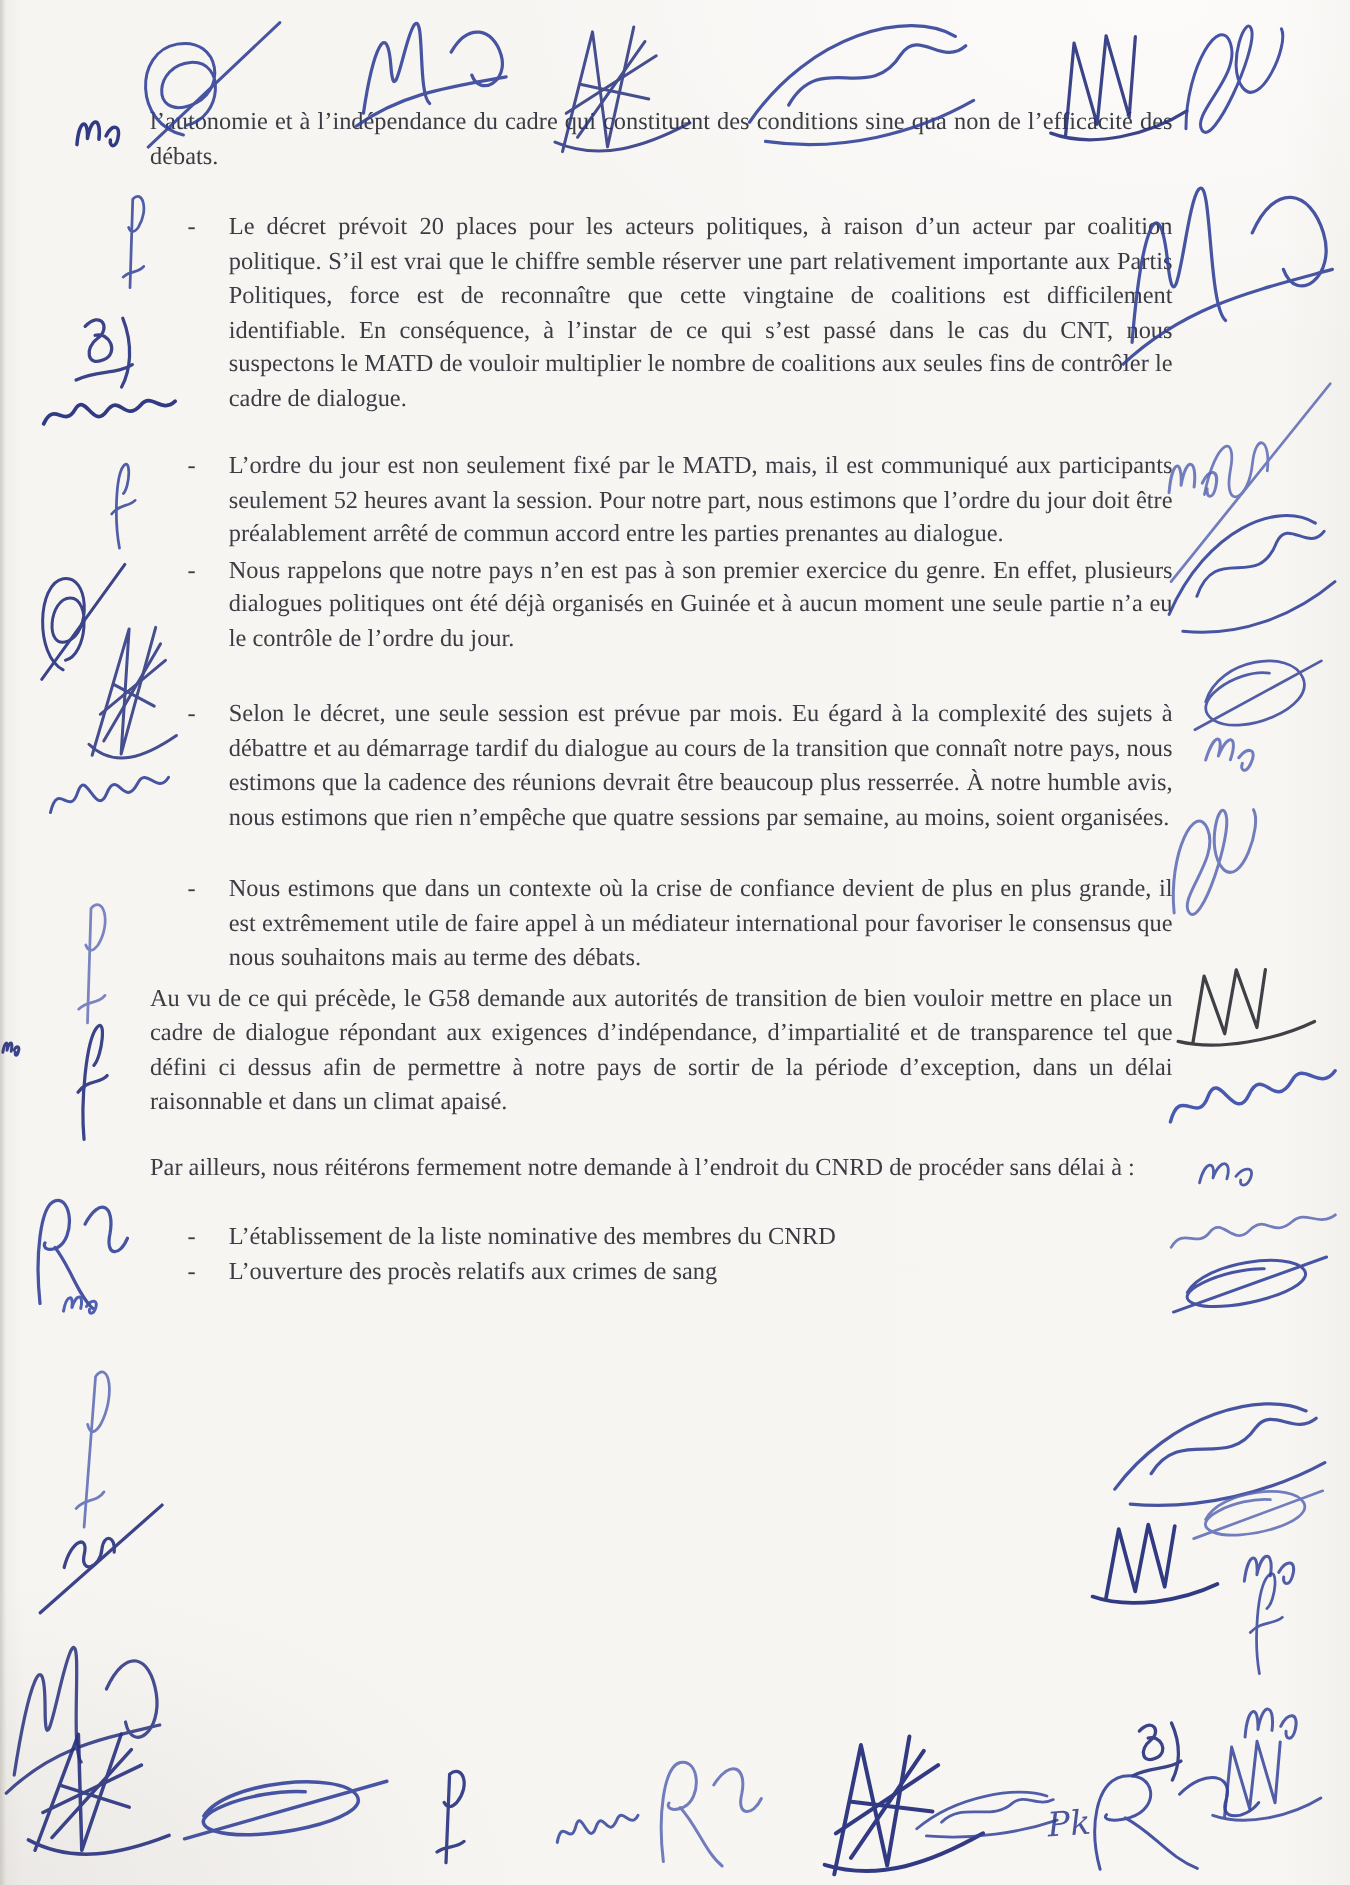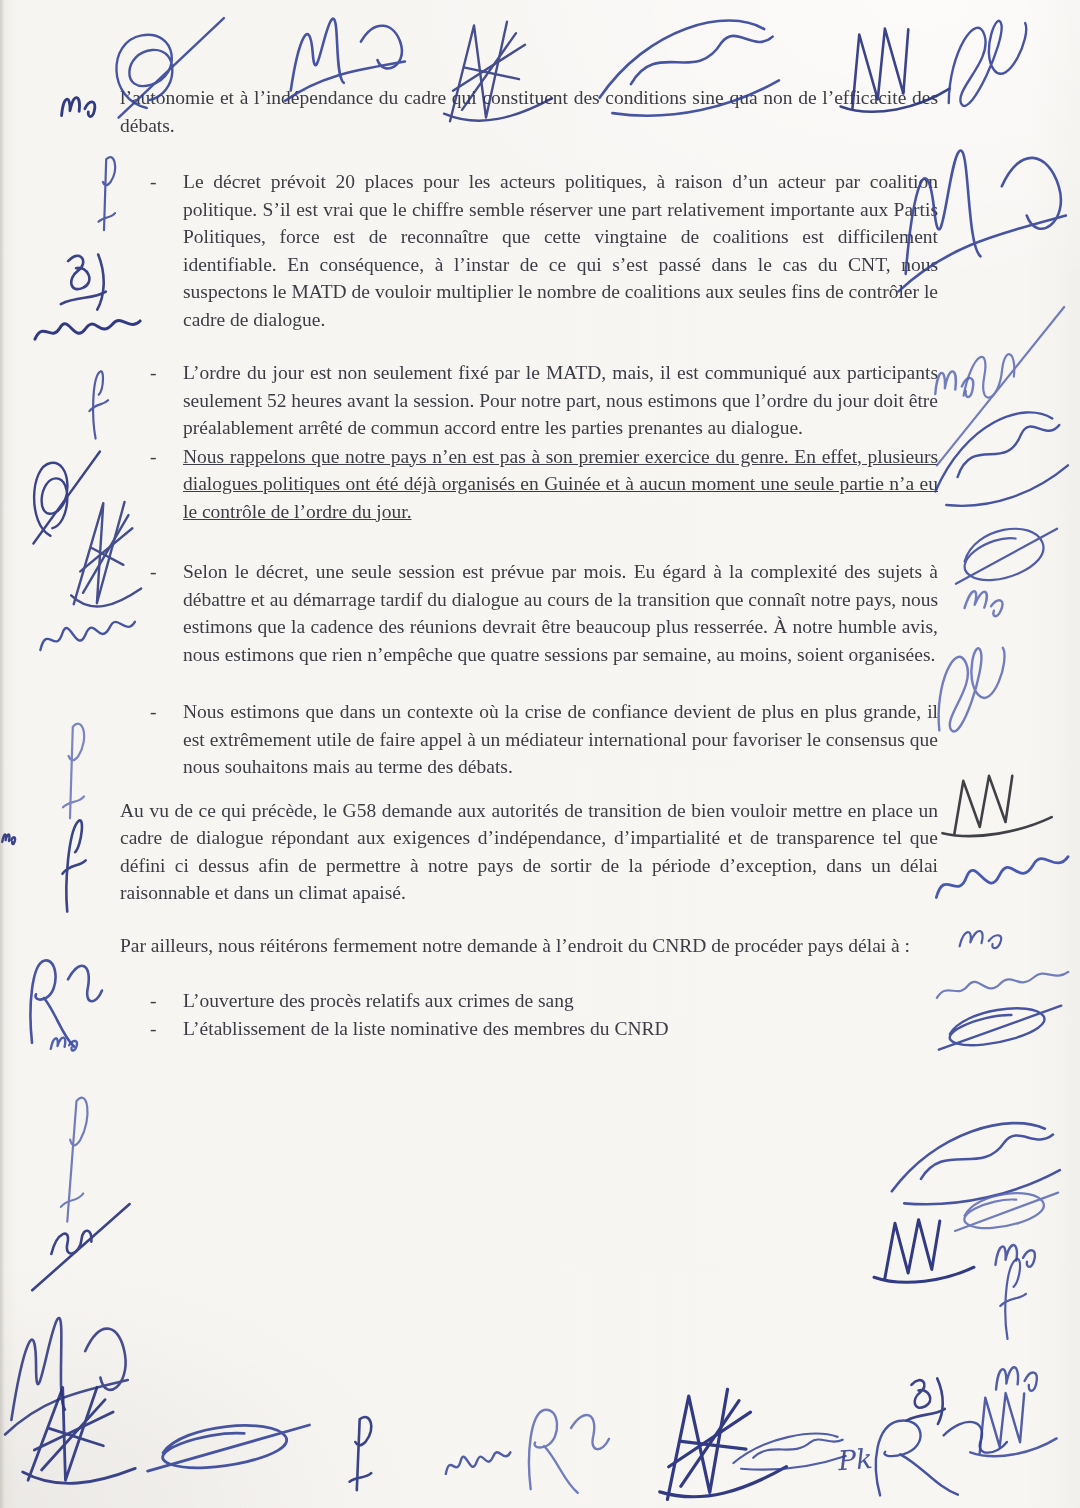--- a/index.html
+++ b/index.html
@@ -35,24 +35,24 @@
   .bullet{position:relative;padding-left:63px;}
   .bullet .dash{
     position:absolute;left:30px;top:0;width:20px;
     color:#3b3c44;
   }
   .bullet .dash::before{content:"-";}
   .btext{margin:0;}
   
   #blk-b1{margin-top:29px;}
   #blk-b2{margin-top:26px;}
-  #blk-b3{margin-top:1px;text-decoration:underline;}
+  #blk-b3{margin-top:1px;}
   #blk-b4{margin-top:33px;}
   #blk-b5{margin-top:30px;}
-  #blk-p1{margin-top:16px;}
+  #blk-p1{margin-top:5px;}
   #blk-p2{margin-top:25px;}
   #blk-subs{margin-top:28px;}
   #blk-closing{margin-top:28px;}
   #blk-subs .bullet{text-align:left;}
   
   .sig{
     position:absolute;
     pointer-events:none;
   }
   .sig svg{display:block;width:100%;height:100%;overflow:visible;}
@@ -102,31 +102,31 @@
   </div>
 
   <div class="bullet" id="blk-b5">
     <span class="dash"></span>
     <p class="btext">Nous estimons que dans un contexte où la crise de confiance devient de plus en plus grande, il est extrêmement utile de faire appel à un médiateur international pour favoriser le consensus que nous souhaitons mais au terme des débats.</p>
   </div>
 </div>
 
     <p id="blk-p1">Au vu de ce qui précède, le G58 demande aux autorités de transition de bien vouloir mettre en place un cadre de dialogue répondant aux exigences d’indépendance, d’impartialité et de transparence tel que défini ci dessus afin de permettre à notre pays de sortir de la période d’exception, dans un délai raisonnable et dans un climat apaisé.</p>
 
-    <p id="blk-p2">Par ailleurs, nous réitérons fermement notre demande à l’endroit du CNRD de procéder pays délai à :</p>
+    <p id="blk-p2">Par ailleurs, nous réitérons fermement notre demande à l’endroit du CNRD de procéder sans délai à :</p>
 
     <div id="blk-subs">
   <div class="bullet">
     <span class="dash"></span>
+    <p class="btext">L’établissement de la liste nominative des membres du CNRD</p>
+  </div>
+
+  <div class="bullet">
+    <span class="dash"></span>
     <p class="btext">L’ouverture des procès relatifs aux crimes de sang</p>
-  </div>
-
-  <div class="bullet">
-    <span class="dash"></span>
-    <p class="btext">L’établissement de la liste nominative des membres du CNRD</p>
   </div>
 </div>
 
   </div>
 
   <div id="sig-mount">
       <div class="sig" style="left: 96px; top: 10px; width: 160px; height: 115px; transform: rotate(-4deg); opacity: 0.9;">
         <svg viewBox="0 0 100 60" preserveAspectRatio="none">
           <path d="M30,50 C6,44 8,14 30,12 C52,10 54,34 34,38 C14,42 18,20 36,20 C54,20 50,44 32,46" stroke="#34439a" stroke-width="2.4"></path>
           <path d="M12,54 L82,6" stroke="#34439a" stroke-width="2.4"></path>

